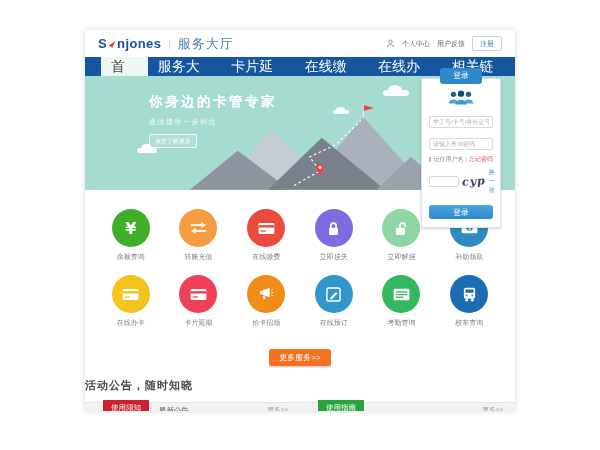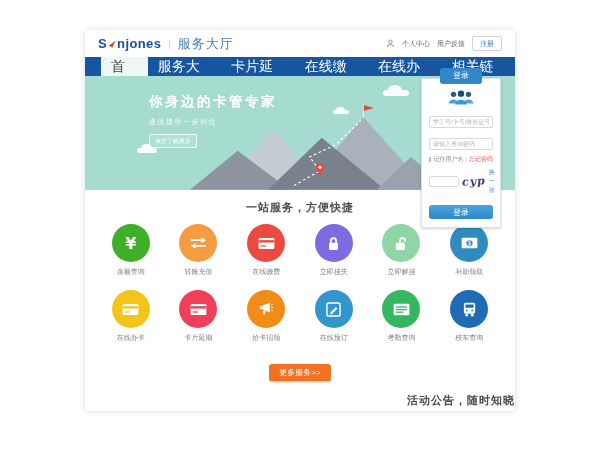--- a/index.html
+++ b/index.html
@@ -66,21 +66,21 @@
   .svc { cursor:pointer; }
   .svc-circle { width:38px; height:38px; border-radius:50%; background:var(--c,#888); margin:0 auto;
                 display:flex; align-items:center; justify-content:center; }
   .g-yuan { color:#fff; font-size:16px; font-weight:bold; font-family:"DejaVu Sans",sans-serif; }
   .svc-label { display:block; font-size:7px; color:#808080; margin-top:5px; }
   .more-wrap { margin-top:18px; }
   .more-btn { display:inline-block; background:var(--c,#f4711f); color:#fff; font-size:8px; padding:3px 10px;
               border-radius:3px; border:none; box-shadow:0 1.5px 0 rgba(0,0,0,.18); cursor:pointer; }
 
   
-  .announce { margin-top:12px; text-align:right; }
+  .announce { margin-top:12px; text-align:left; }
   .ann-bar { margin-top:9px; height:16px; background:#f2f2f2; border-top:1px solid #e4e4e4; display:flex; }
   .ann-panel { flex:1; display:flex; align-items:center; }
   .ribbon { position:relative; top:-3px; margin-left:18px; background:var(--rc,#c00); color:#fff; font-size:7.5px;
             height:15px; line-height:15px; padding:0 8px; cursor:pointer; }
   .ribbon::before, .ribbon::after { content:""; position:absolute; top:3px; width:5px; height:14px;
             background:var(--rd,#800); z-index:-1; }
   .ribbon::before { left:-4px; } .ribbon::after { right:-4px; }
   .ann-label { font-size:7.5px; color:#555; margin-left:10px; cursor:pointer; }
   .ann-more { margin-left:auto; margin-right:12px; font-size:6.5px; color:#999; cursor:pointer; }
 </style>
@@ -166,21 +166,20 @@
         <div class="captcha-row">
           <input class="captcha-input" type="text" style="">
           <span class="captcha-img">cyp</span>
           <span class="captcha-change">换一张</span>
         </div>
         <button class="login-btn" style="--c: #2f88c9;">登录</button>
       </div>
     </aside>
 
     <section class="services">
-      <div class="sec-title">一站服务，方便快捷</div>
       <div class="svc-grid">
 
         <div class="svc">
           <div class="svc-circle" style="--c: #3fae29;">
             <span class="g-yuan">¥</span>
           </div>
           <span class="svc-label">余额查询</span>
         </div>
 
         <div class="svc">

